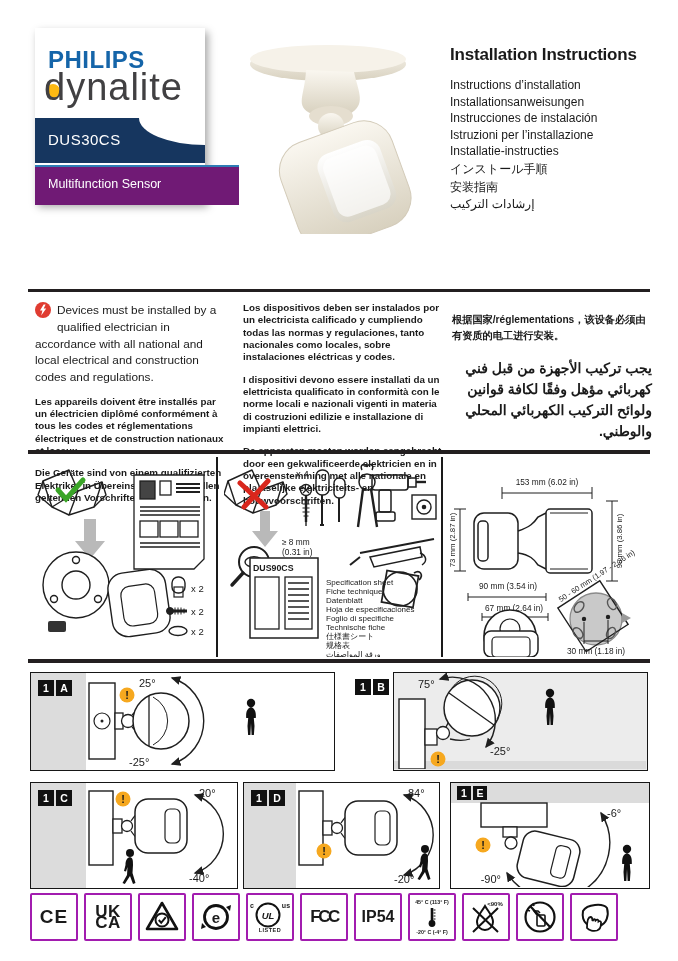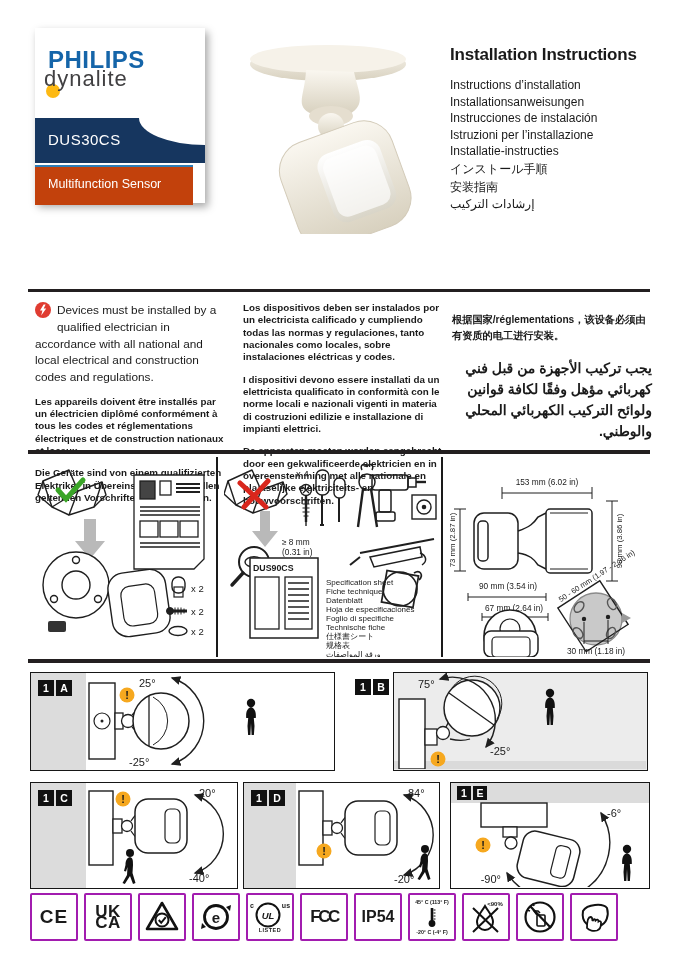--- a/index.html
+++ b/index.html
@@ -3,23 +3,23 @@
 <meta charset="utf-8">
 <style>
   html,body{margin:0;padding:0;background:#9e9e9e;}
   .page{position:relative;width:678px;height:961px;background:#fff;font-family:"Liberation Sans",sans-serif;color:#1a1a1a;overflow:hidden;margin:0 auto;padding-left:28px;}
   .abs{position:absolute;}
   svg text{font-family:"Liberation Sans",sans-serif;fill:#1a1a1a;}
   
   .logo-card{position:absolute;left:35px;top:28px;width:170px;height:175px;background:#fff;box-shadow:3px 4px 8px rgba(0,0,0,.35);}
   .philips{position:absolute;left:13px;top:18px;font-size:24px;font-weight:bold;color:#1565a9;letter-spacing:.5px;}
   .dyn-dot{position:absolute;left:11px;top:56px;width:14px;height:14px;border-radius:50%;background:#fdb913;}
-  .dynalite{position:absolute;left:9px;top:38px;font-size:22px;color:#414042;letter-spacing:1px;}
+  .dynalite{position:absolute;left:9px;top:38px;font-size:38px;color:#414042;letter-spacing:1px;}
   .band-model{position:absolute;left:0;top:90px;width:170px;height:45px;background:#16365f;}
-  .band-product{position:absolute;left:0;top:137px;width:158px;height:38px;background:#c2410c;border-top:2px solid #2e7cb5;}
+  .band-product{position:absolute;left:0;top:137px;width:204px;height:38px;background:#701a75;border-top:2px solid #2e7cb5;}
   .swoosh{position:absolute;right:0;top:90px;width:66px;height:27px;background:#fff;border-bottom-left-radius:100% 100%;}
   .band-model .txt{position:absolute;left:13px;top:13px;color:#fff;font-size:15px;letter-spacing:.5px;}
   .band-product .txt{position:absolute;left:13px;top:10px;color:#fff;font-size:12.5px;}
   
   .title-block{position:absolute;left:450px;top:45px;width:215px;}
   .title-block h1{margin:0 0 12px 0;font-size:17px;letter-spacing:-.2px;}
   .tr-line{margin:0;font-size:12px;line-height:16.5px;}
   .tr-cjk{line-height:18px;}
   .tr-ar{text-align:left;direction:rtl;unicode-bidi:plaintext;text-align:left;}
   

